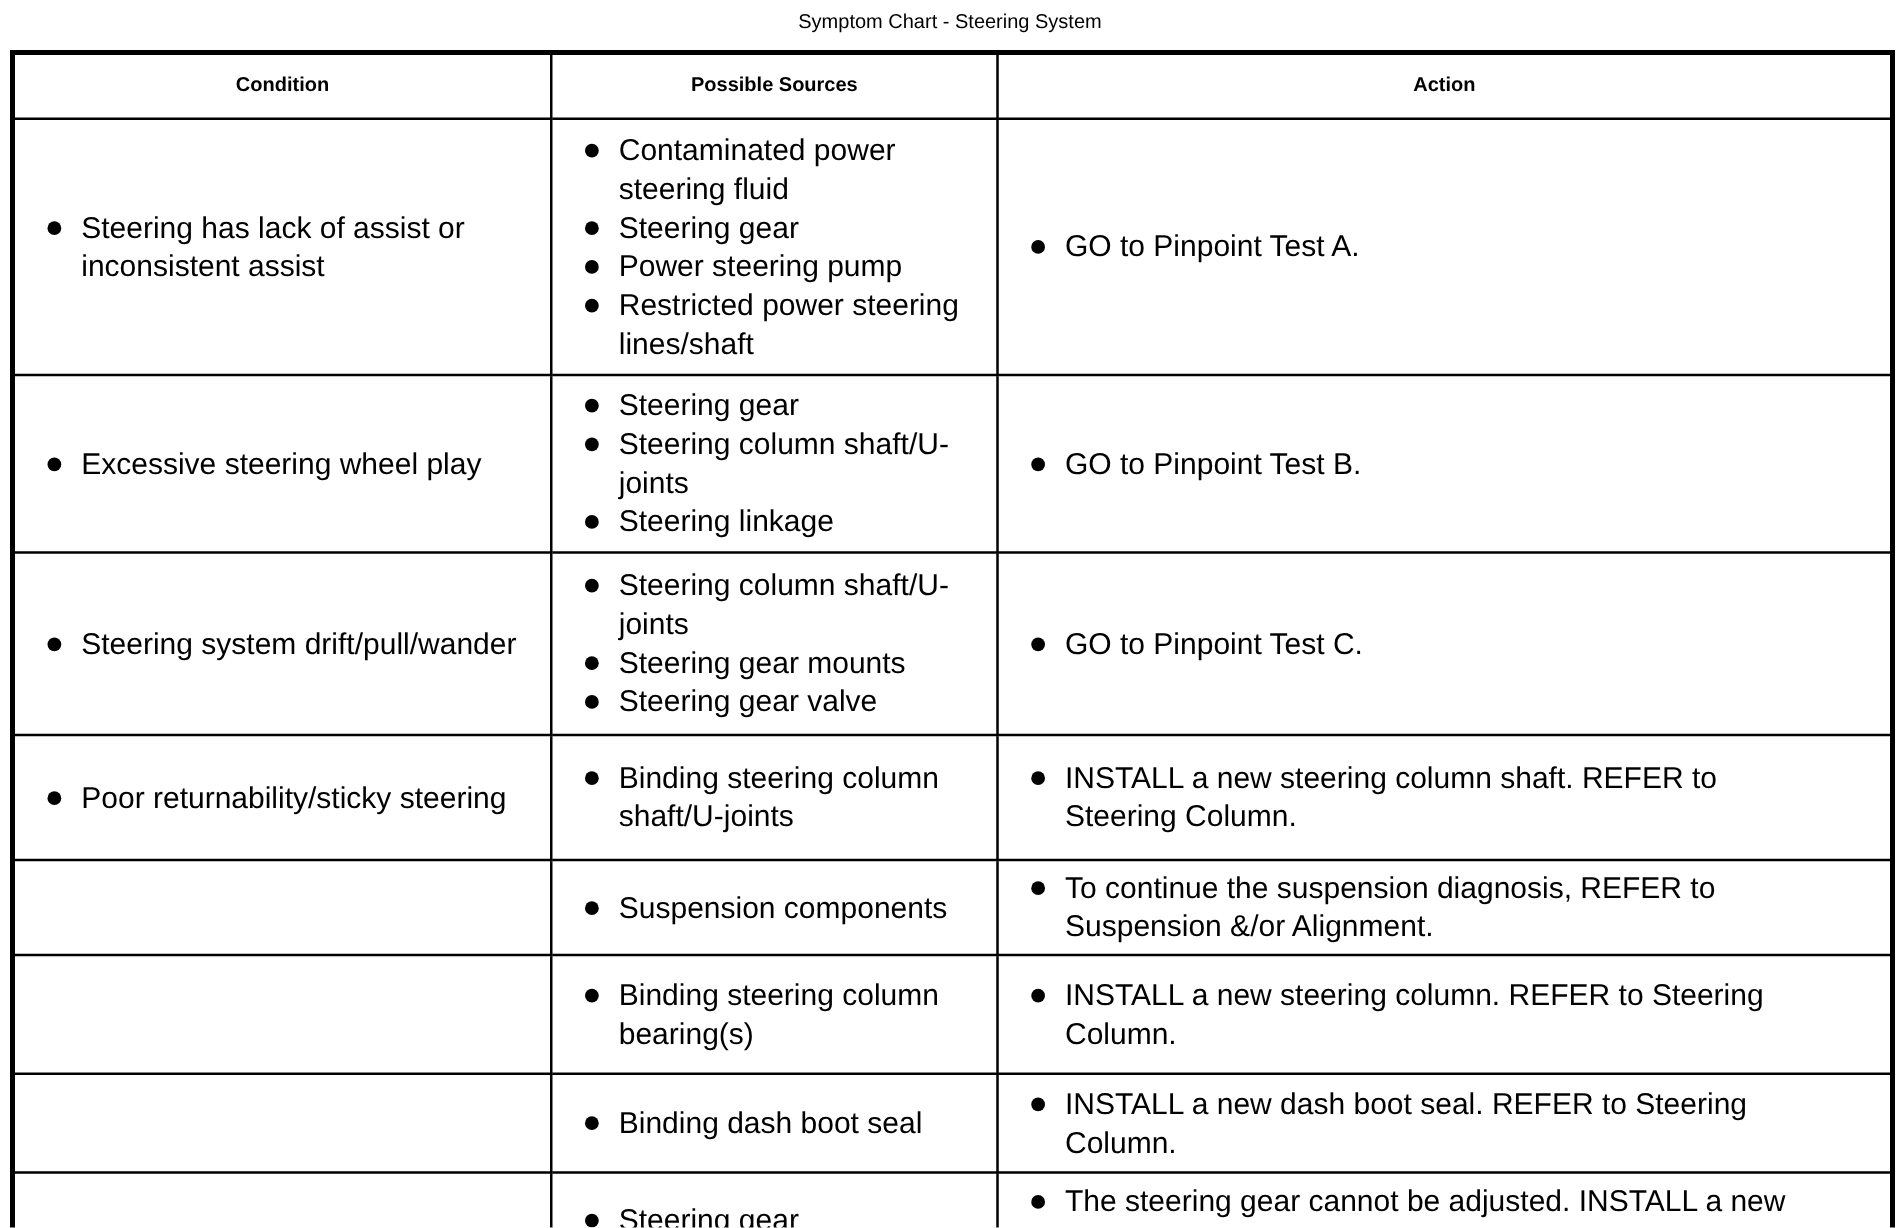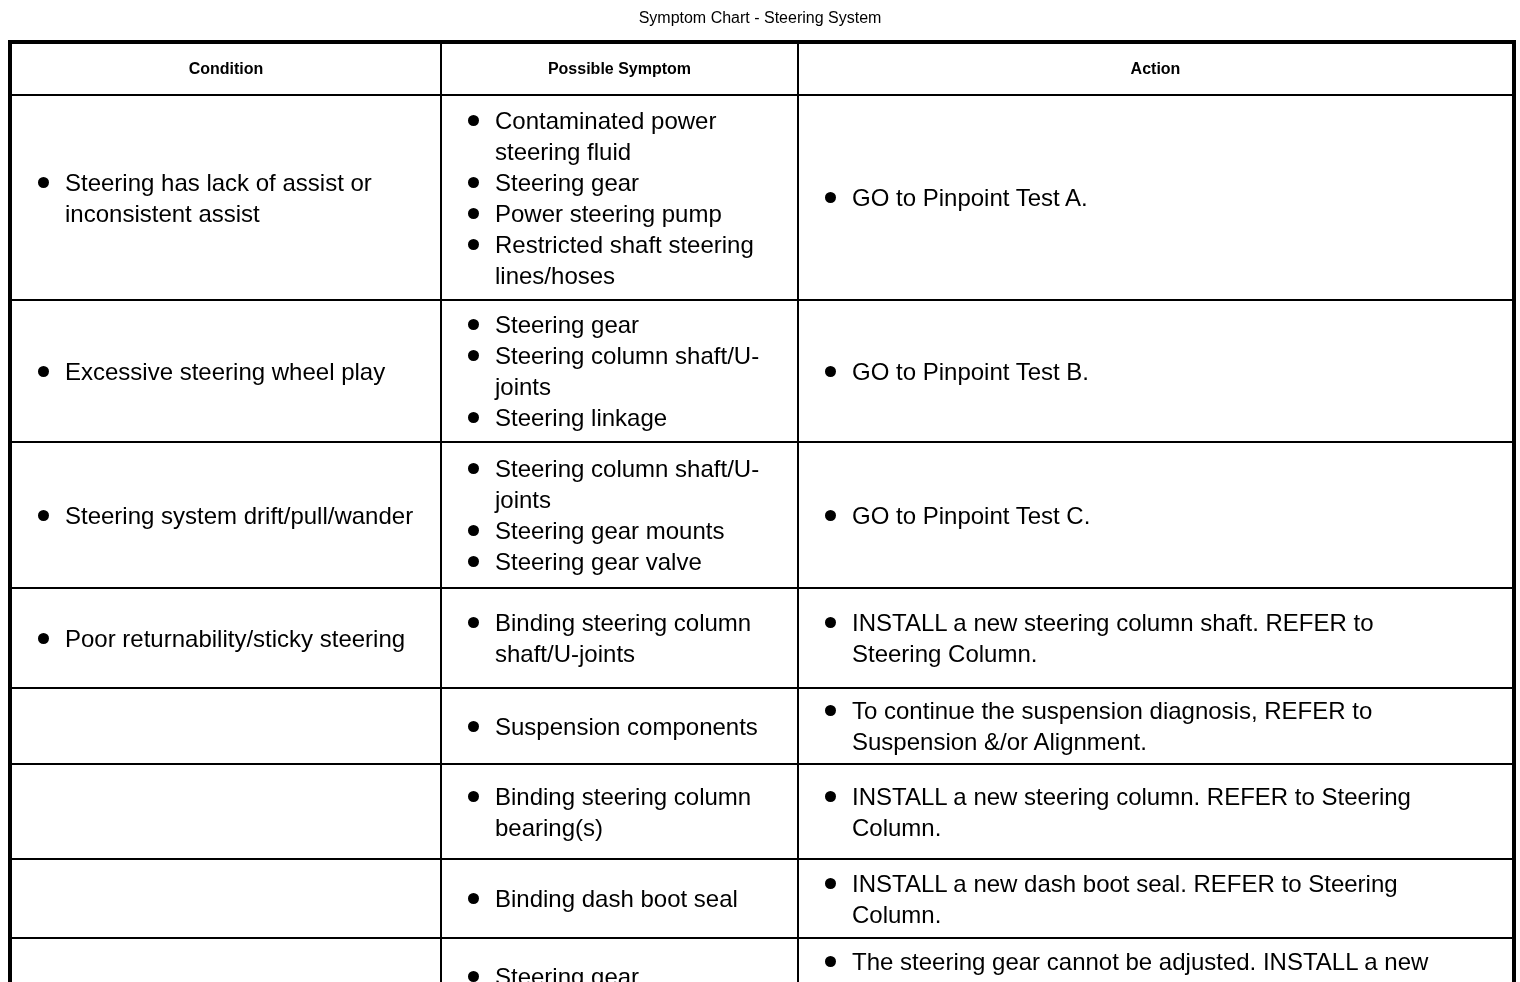--- a/index.html
+++ b/index.html
@@ -89,21 +89,21 @@
   <div class="title">Symptom Chart - Steering System</div>
   <table class="symptom-table">
     <colgroup>
       <col class="c1">
       <col class="c2">
       <col class="c3">
     </colgroup>
     <thead>
       <tr>
         <th>Condition</th>
-        <th>Possible Symptom</th>
+        <th>Possible Sources</th>
         <th>Action</th>
       </tr>
     </thead>
     <tbody id="table-body">
   <tr>
     <td class="cell cell-condition">
       <ul class="bullet-list">
               <li class="bullet-item">
                 <span class="bullet"></span>
                 <span class="item-text">Steering has lack of assist or inconsistent assist</span>
@@ -119,21 +119,21 @@
               <li class="bullet-item">
                 <span class="bullet"></span>
                 <span class="item-text">Steering gear</span>
               </li>
               <li class="bullet-item">
                 <span class="bullet"></span>
                 <span class="item-text">Power steering pump</span>
               </li>
               <li class="bullet-item">
                 <span class="bullet"></span>
-                <span class="item-text">Restricted shaft steering lines/hoses</span>
+                <span class="item-text">Restricted power steering lines/shaft</span>
               </li>
             </ul>
     </td>
     <td class="cell cell-action">
       <ul class="bullet-list">
               <li class="bullet-item">
                 <span class="bullet"></span>
                 <span class="item-text">GO to Pinpoint Test A.</span>
               </li>
             </ul>

